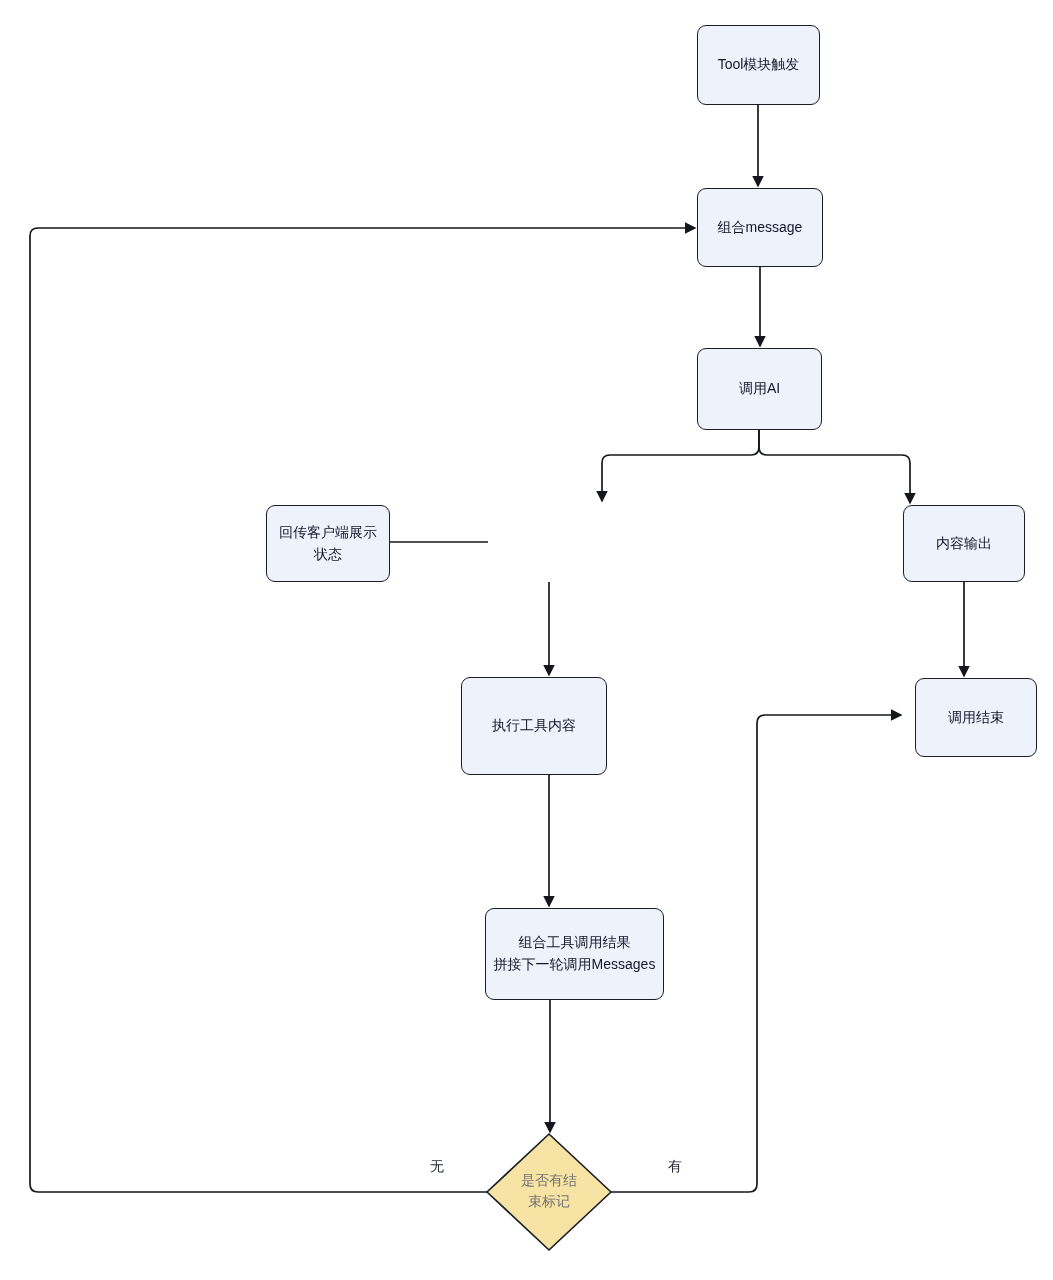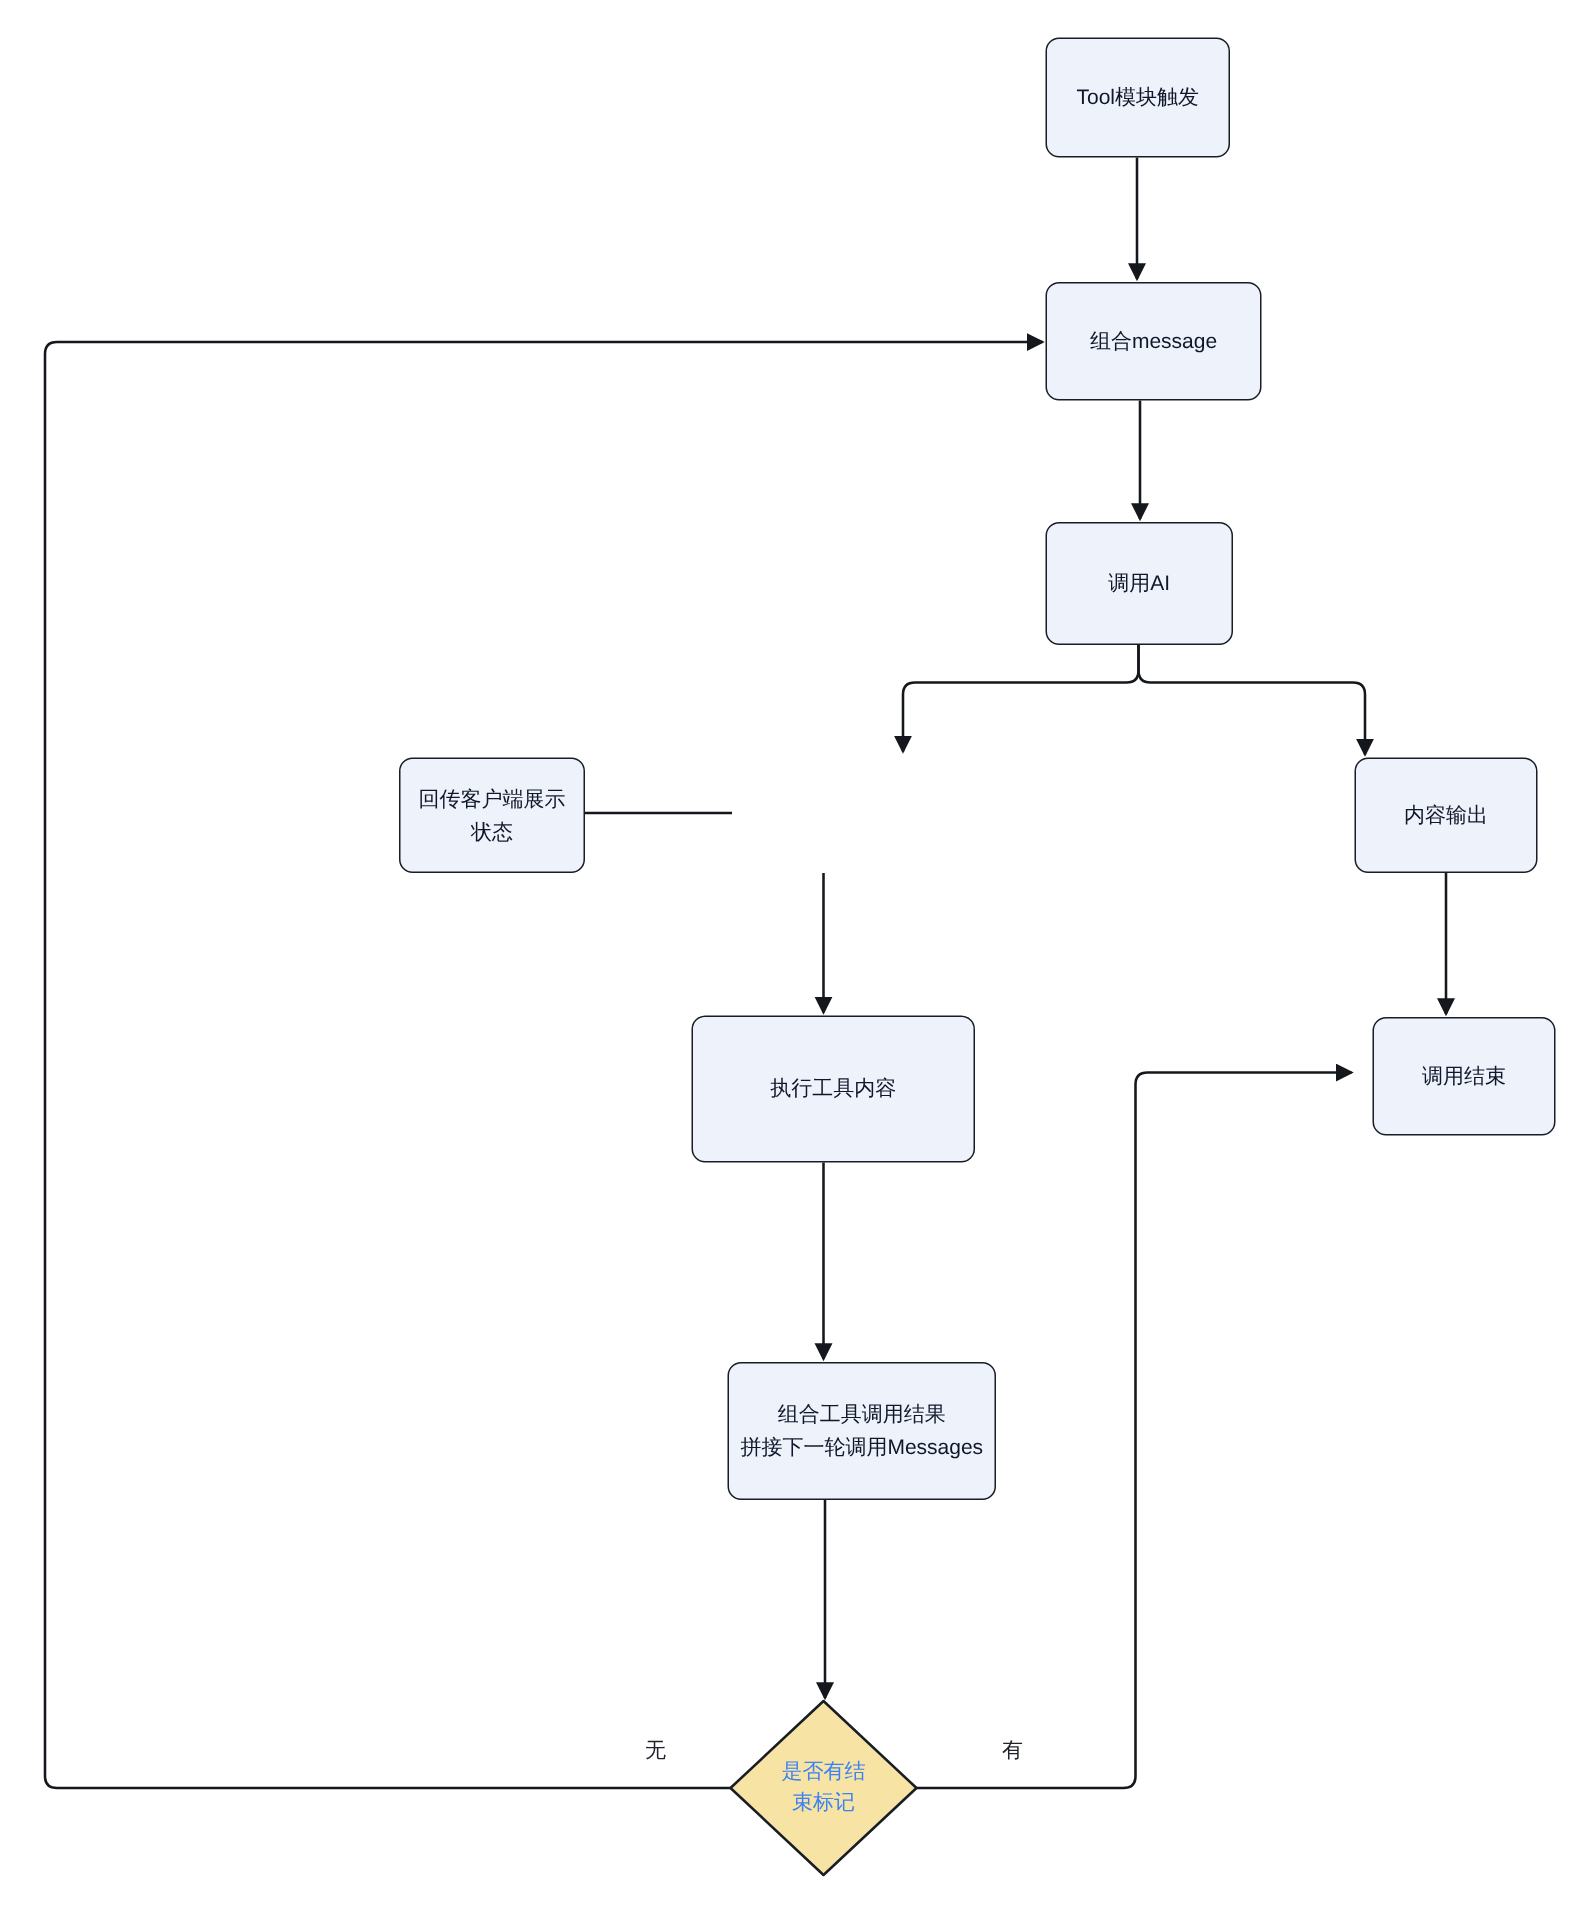--- a/index.html
+++ b/index.html
@@ -51,21 +51,21 @@
     padding: 4px 6px;
   }
   .node span { display: block; white-space: nowrap; }
   .decision-label {
     position: absolute;
     left: 479px;
     top: 1170px;
     width: 140px;
     text-align: center;
     font-size: 14px;
-    color: #3b82f6;
+    color: #737373;
     line-height: 1.5;
   }
   .decision-label span { display: block; }
   .edge-label {
     position: absolute;
     width: 34px;
     text-align: center;
     font-size: 14px;
     color: #1e222a;
   }
@@ -96,39 +96,39 @@
     <path class="conn" d="M487,1192 L38,1192 Q30,1192 30,1184 L30,236 Q30,228 38,228 L695,228" marker-end="url(#arrow)"></path>
     <path class="conn" d="M611,1192 L749,1192 Q757,1192 757,1184 L757,723 Q757,715 765,715 L901,715" marker-end="url(#arrow)"></path>
 
     <polygon points="549,1134 611,1192 549,1250 487,1192" style="fill:var(--decision-fill,#f7e3a3); stroke:var(--node-border,#191d26); stroke-width:1.7; stroke-linejoin:round"></polygon>
   </svg>
 
   <div class="node" style="left:697px; top:25px; width:123px; height:80px;">
     <span>Tool模块触发</span>
   </div>
 
-  <div class="node" style="left:697px; top:188px; width:144px; height:79px;">
+  <div class="node" style="left:697px; top:188px; width:126px; height:79px;">
     <span>组合message</span>
   </div>
 
   <div class="node" style="left:697px; top:348px; width:125px; height:82px;">
     <span>调用AI</span>
   </div>
 
 
   <div class="node" style="left:222px; top:505px; width:124px; height:77px;margin-left:44px;">
     <span>回传客户端展示</span>
     <span>状态</span>
   </div>
 
   <div class="node" style="left:903px; top:505px; width:122px; height:77px;">
     <span>内容输出</span>
   </div>
 
-  <div class="node" style="left:461px; top:677px; width:189px; height:98px;">
+  <div class="node" style="left:461px; top:677px; width:146px; height:98px;">
     <span>执行工具内容</span>
   </div>
 
   <div class="node" style="left:903px; top:678px; width:122px; height:79px;margin-left:12px;">
     <span>调用结束</span>
   </div>
 
   <div class="node" style="left:485px; top:908px; width:179px; height:92px;">
     <span>组合工具调用结果</span>
     <span>拼接下一轮调用Messages</span>

